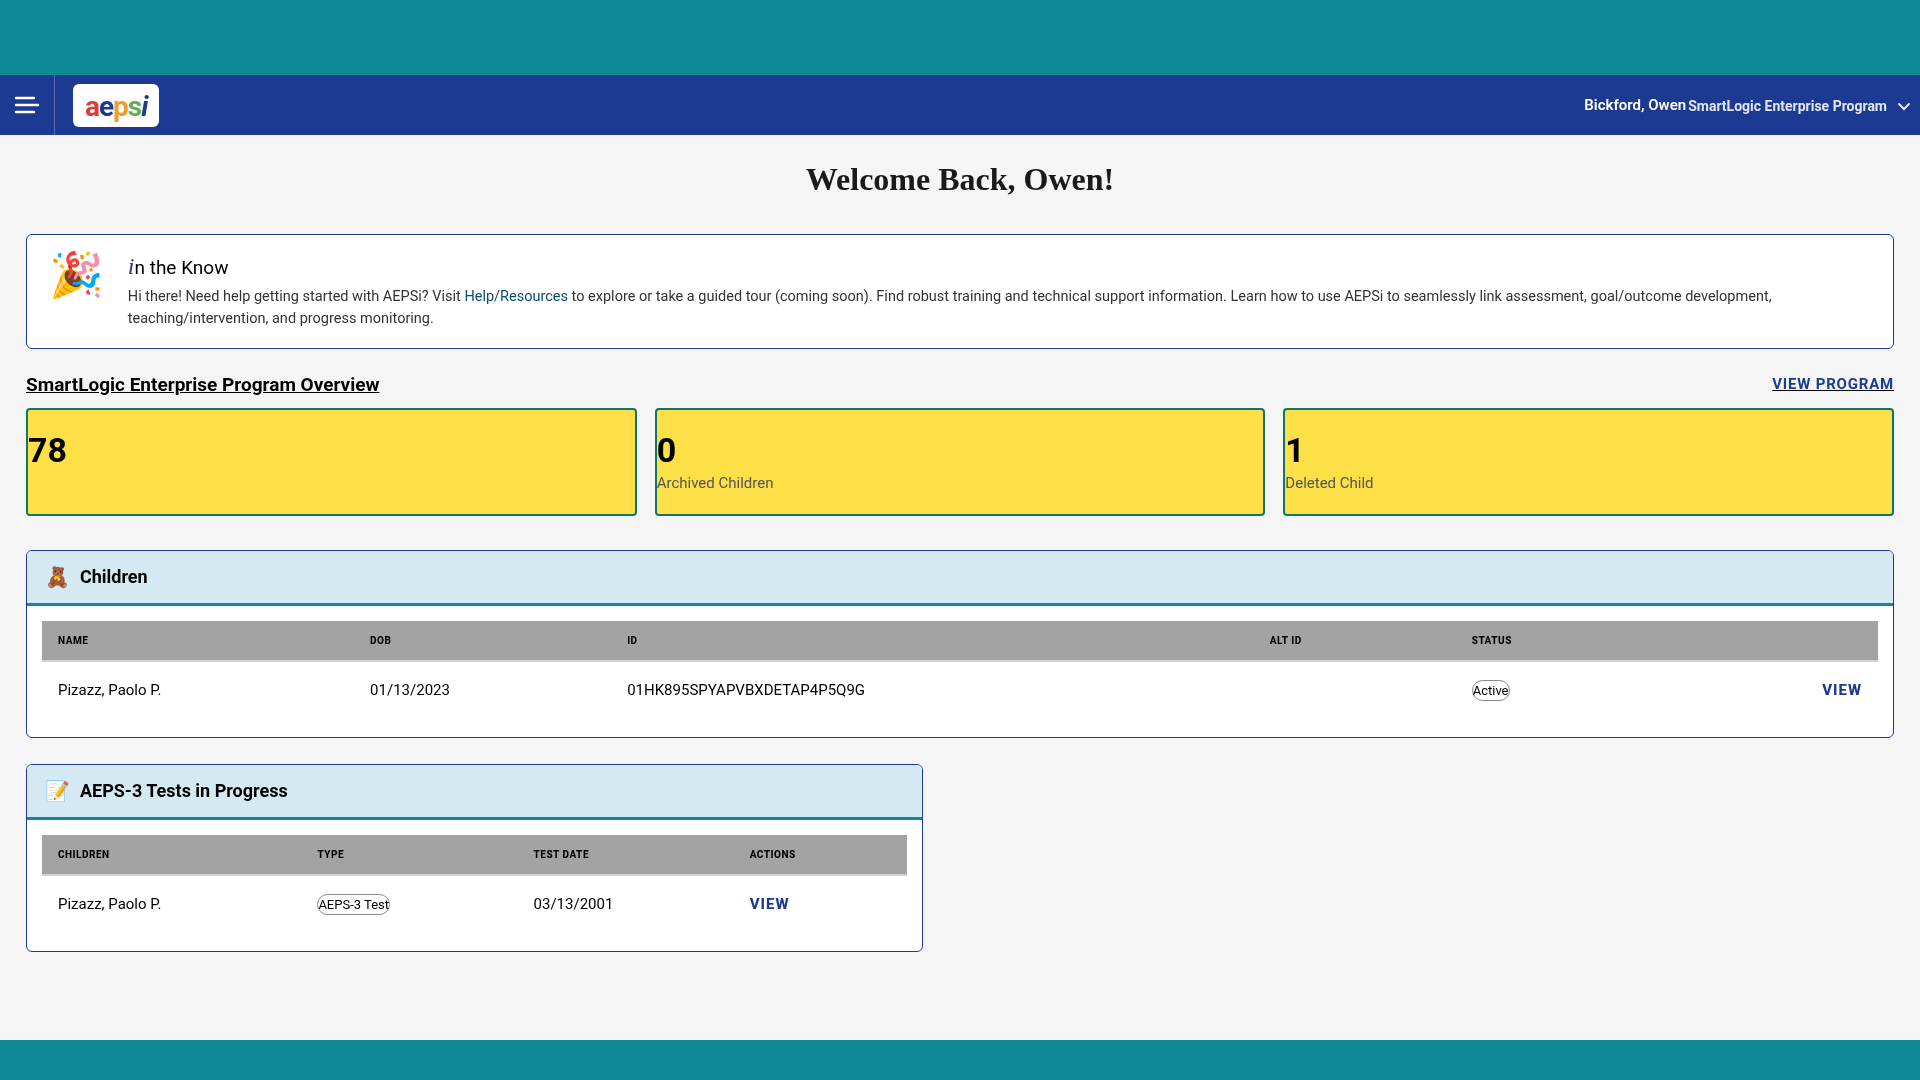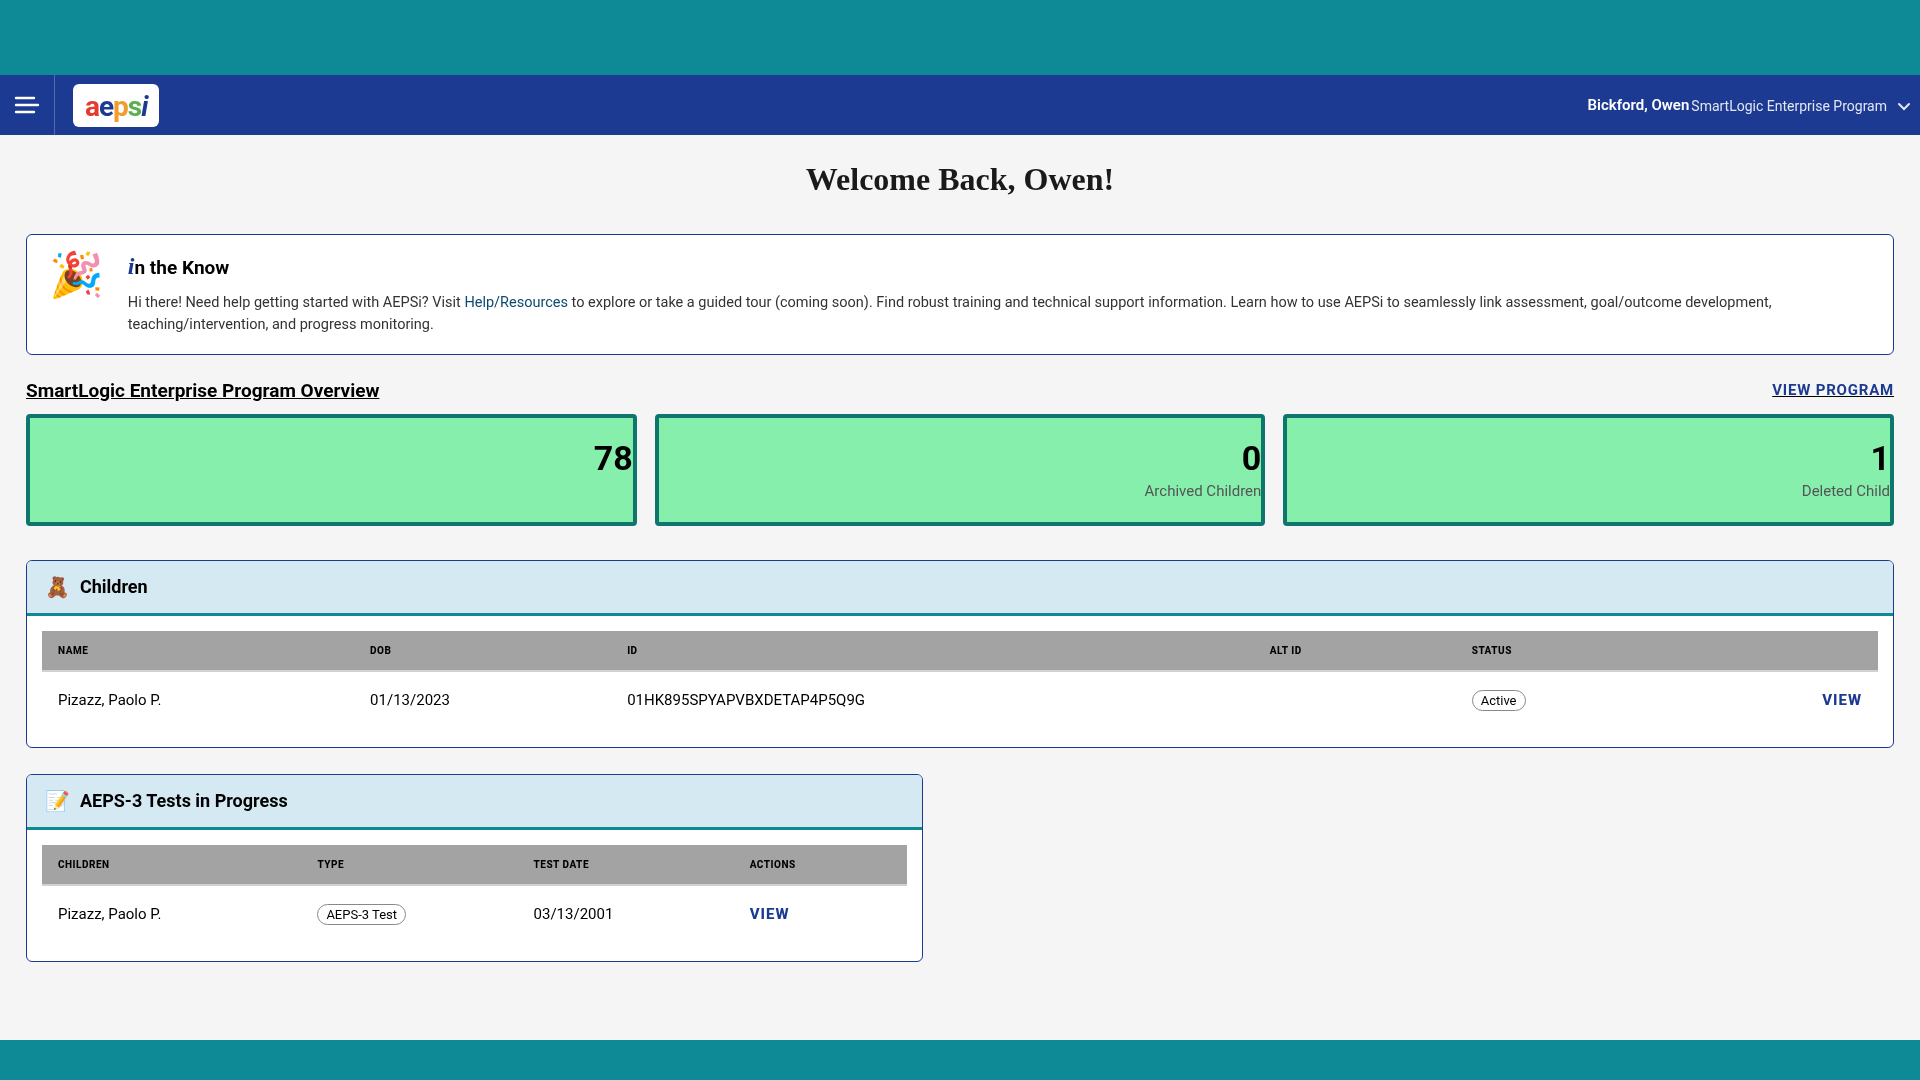--- a/index.html
+++ b/index.html
@@ -8,56 +8,56 @@
   .app  { background:#f5f5f6; width:1920px; height:965px; position:relative; overflow:hidden; }
 
   
   .topbar { background:#1c3a91; color:#fff; height:60px; display:flex; align-items:center; padding:0 9px 0 0; }
   .menu-btn { width:55px; height:60px; display:flex; align-items:center; justify-content:center; border-right:1px solid rgba(255,255,255,.25); cursor:pointer; }
   .menu-btn svg { stroke:#fff; }
   .logo { margin-left:18px; background:#fff; border-radius:6px; padding:6px 12px 4px 12px; font-weight:700; font-size:28px; letter-spacing:-1px; font-family:Arial,sans-serif;}
   .logo .a{color:#e63a2e;} .logo .e1{color:#1c3a91;} .logo .p{color:#f29c2a;} .logo .s{color:#5bb04e;} .logo .i{color:#1c3a91;font-style:italic;}
   .topbar-right { margin-left:auto; text-align:right; display:flex; align-items:flex-end; gap:2px; }
   .user-name { font-size:15px; font-weight:600; }
-  .program-sel { font-size:14px; color:#e2e6f2; display:flex; align-items:center; gap:10px; cursor:pointer;}
+  .program-sel { font-size:14px; color:#e2e6f2; display:flex; align-items:center; gap:10px; cursor:pointer;font-weight:bold;}
   .program-sel svg{stroke:#e2e6f2;}
 
   .content { padding:26px 26px 0 26px; }
 
   h1.welcome { font-family:Georgia,"Times New Roman",serif; font-weight:700; font-size:32px; color:#1a1a1a; margin-bottom:36px;text-align:center;}
 
   
   .info-box { border:1.5px solid #1c3a91; border-radius:6px; background:#fff; padding:18px 26px 18px 22px; display:flex; gap:24px; align-items:flex-start; margin-bottom:24px;}
   .info-ico { font-size:44px; line-height:1; }
   .info-body {}
-  .info-title { font-weight:700; font-size:19px; margin-bottom:12px; }
+  .info-title { font-weight:400; font-size:19px; margin-bottom:6px; }
   .info-title .fancy-i{font-style:italic; color:#1c3a91; font-family:Georgia,serif; font-size:24px;}
   .info-text { font-size:14.5px; color:#333; line-height:1.5;}
   .info-text a{ color:#0c4a6e; text-decoration:none; }
 
   .overview-row { display:flex; align-items:center; justify-content:space-between; margin-bottom:12px;text-decoration:underline;}
   .overview-title { font-weight:700; font-size:19px;}
   .link-btn { color:#1c3a91; font-weight:700; font-size:15px; letter-spacing:.8px; cursor:pointer;}
 
   .stats { display:flex; gap:18px; margin-bottom:34px;}
-  .stat-card { flex:1; background:#86efac; border:4px solid #0f766e; border-radius:4px; padding:20px 0 22px 0; text-align:right;}
+  .stat-card { flex:1; background:#fde047; border:2px solid #0f766e; border-radius:4px; padding:20px 0 22px 0; text-align:left;}
   .stat-num { font-size:34px; font-weight:700; }
   .stat-lab { font-size:15px; color:#555; margin-top:4px;}
 
   .panel { border:1.5px solid #1c3a91; border-radius:6px; background:#fff; overflow:hidden; margin-bottom:26px;}
   .panel-half { width:48%; }
   .panel-head { background:#d5e9f3; border-bottom:3px solid #0d8a96; padding:14px 18px; display:flex; align-items:center; gap:10px; font-weight:700; font-size:18px;}
   .panel-head .emo{font-size:20px;}
   .panel-body { padding:15px 15px 18px 15px;}
 
   table { width:100%; border-collapse:collapse; }
   thead th { background:#a3a3a3; font-size:10px; font-weight:800; letter-spacing:.5px; text-align:left; padding:14px 16px; border-bottom:2px solid #cfd1d5;}
   tbody td { padding:18px 16px; font-size:15px; border-bottom:1px solid #eee;}
   tbody tr:last-child td{border-bottom:none;}
-  .badge { display:inline-block; border:1px solid #888; border-radius:12px; padding:2px 8px; font-size:13px;}
+  .badge { display:inline-block; border:1px solid #888; border-radius:12px; padding:2px 0; font-size:13px;}
   .view-link { color:#1c3a91; font-weight:800; letter-spacing:1px; cursor:pointer; text-align:right;}
   th.right,td.right{text-align:right;}
 </style>
 </head>
 <body>
 
 <div class="outer-frame">
  <div class="app">
   <div class="topbar">
     <div class="menu-btn">

